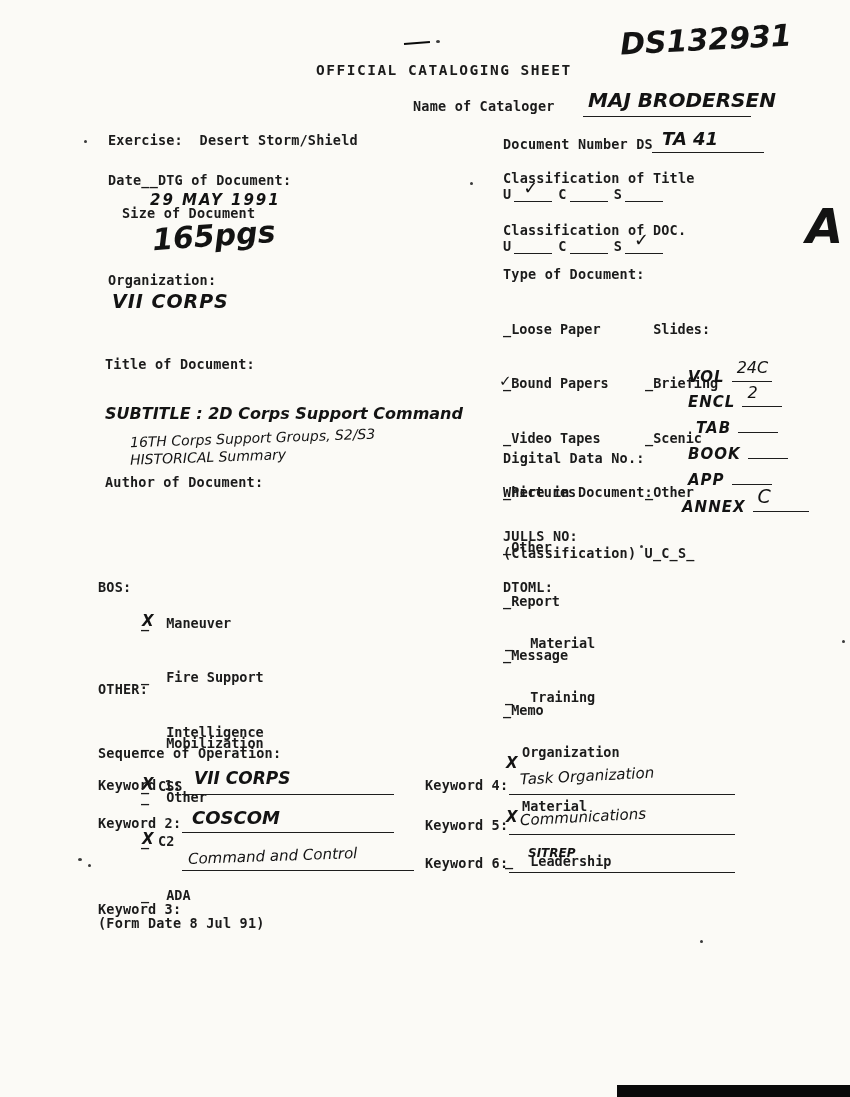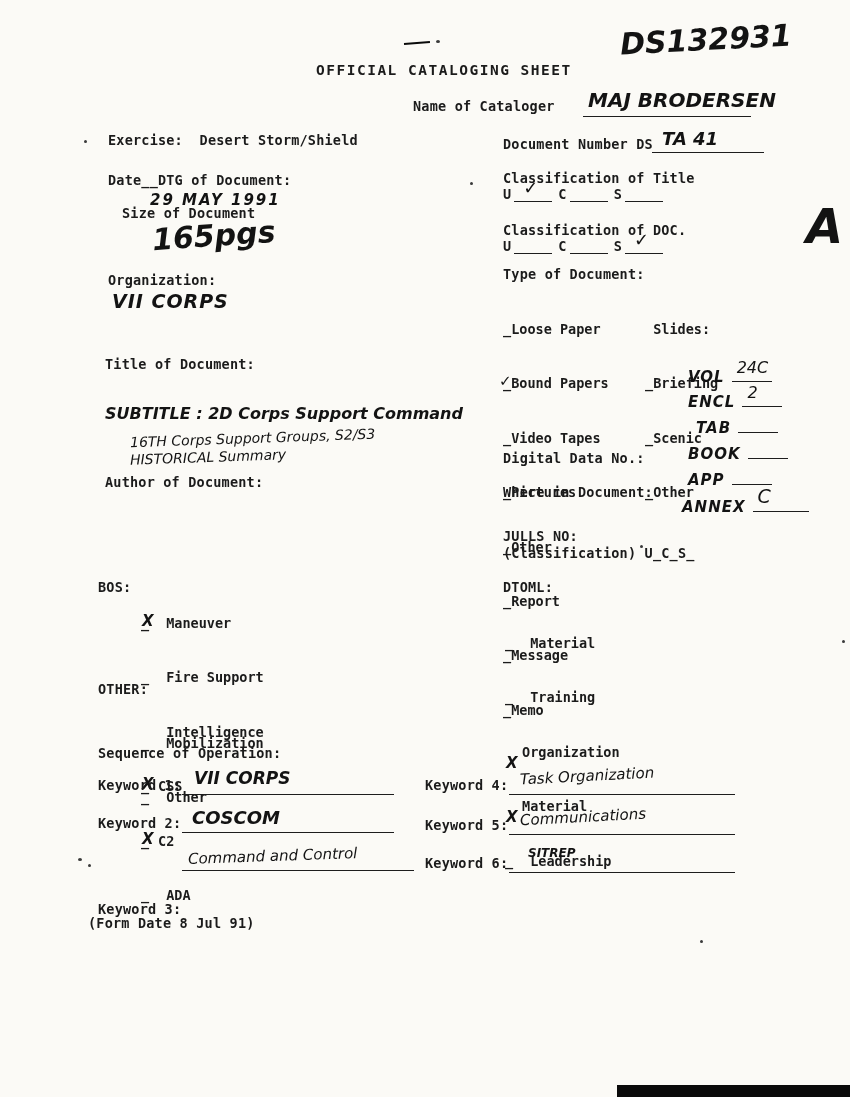--- a/index.html
+++ b/index.html
@@ -146,15 +146,15 @@
   <div class="abs hand" style="left:520px;top:767px;font-size:15px;transform:rotate(-3deg);">Task Organization</div>
 
   <div class="abs typed" style="left:425px;top:817px;">Keyword 5:</div>
   <div class="line" style="left:509px;top:834px;width:226px;"></div>
   <div class="abs hand" style="left:520px;top:808px;font-size:15px;transform:rotate(-3deg);">Communications</div>
 
   <div class="abs typed" style="left:425px;top:855px;">Keyword 6:</div>
   <div class="line" style="left:509px;top:872px;width:226px;"></div>
   <div class="abs hand" style="left:528px;top:846px;font-size:12px;font-weight:700;">SITREP</div>
 
-  <div class="abs typed" style="left:88px;top:915px;">(Form Date 8 Jul 91)</div>
+  <div class="abs typed" style="left:98px;top:915px;">(Form Date 8 Jul 91)</div>
 
 </div>
 
 </body></html>

